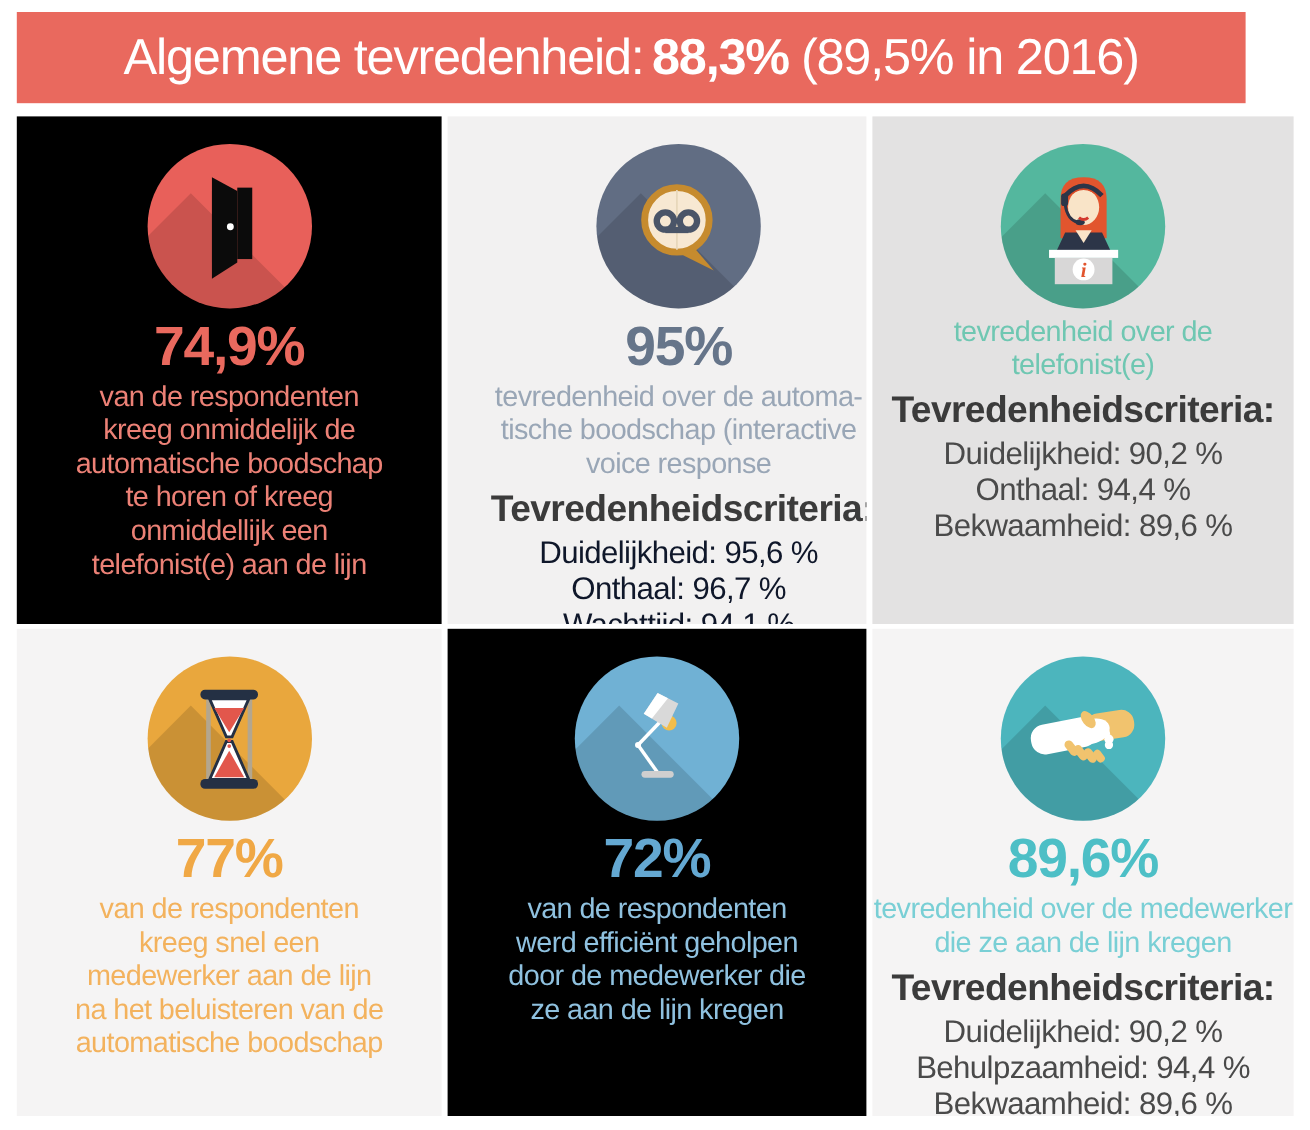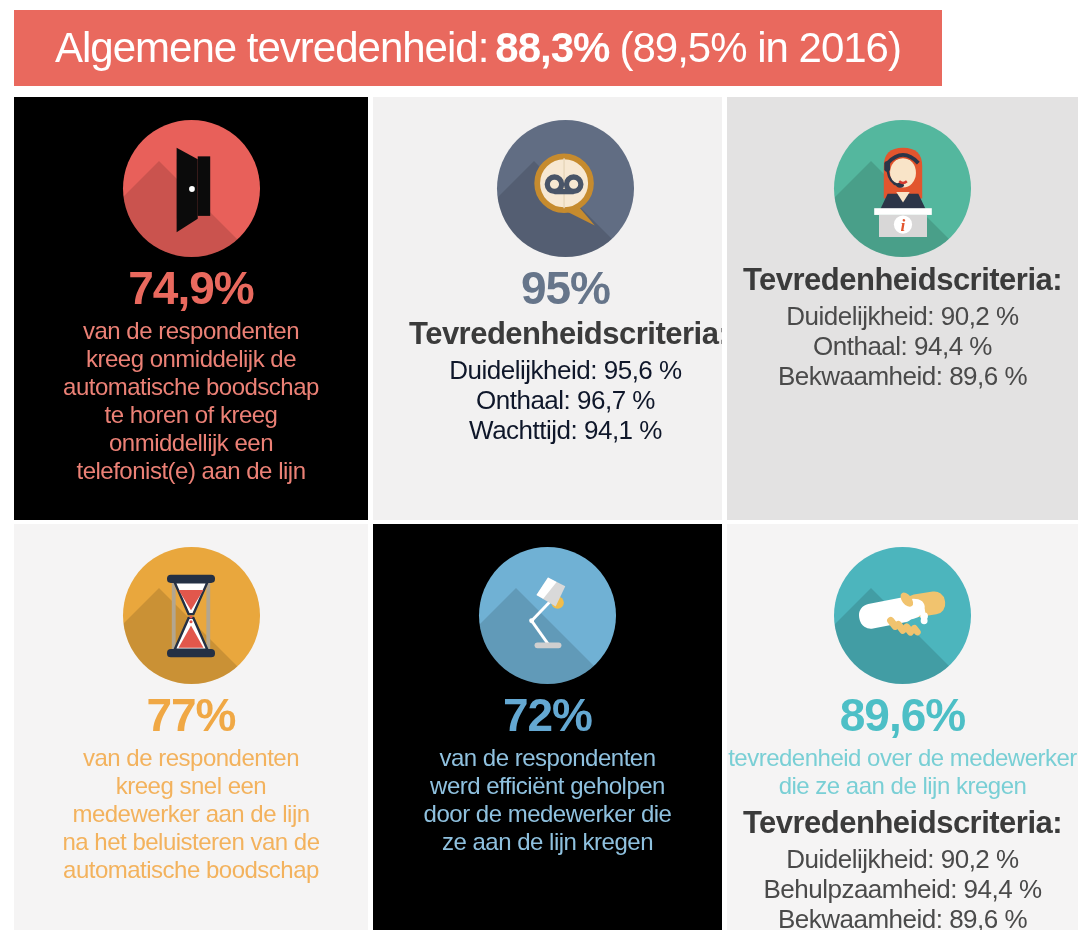--- a/index.html
+++ b/index.html
@@ -1,18 +1,18 @@
 <!DOCTYPE html>
 <html><head>
 <meta charset="utf-8">
 <style>
   html,body{margin:0;padding:0;background:#ffffff;}
   body{width:1092px;height:942px;position:relative;font-family:"Liberation Sans",sans-serif;overflow:hidden;}
 
-  .header{position:absolute;left:14px;top:10px;width:928px;height:76px;
+  .header{position:absolute;left:14px;top:10px;width:1024px;height:76px;
     display:flex;align-items:center;justify-content:center;color:#fff;
     font-size:42px;letter-spacing:-1px;white-space:nowrap;}
   .header .hv{font-weight:700;margin:0 10px 0 7px;}
 
   .grid{position:absolute;left:14px;top:97px;width:1064px;
     display:grid;grid-template-columns:354px 349px 351px;grid-template-rows:423px 406px;
     column-gap:5px;row-gap:4px;}
 
   .card{position:relative;text-align:center;overflow:hidden;}
 
@@ -64,20 +64,23 @@
       <svg viewBox="0 0 100 100">
         <polygon points="56,60 80,88 44,70" fill="#c68b2e"></polygon>
         <circle cx="48" cy="44" r="28" fill="#f7e8d2" stroke="#c68b2e" stroke-width="6"></circle>
         <line x1="48" y1="18" x2="48" y2="70" stroke="#e7d6ba" stroke-width="1.5"></line>
         <circle cx="38" cy="45" r="7.5" fill="none" stroke="#4a5568" stroke-width="5.5"></circle>
         <circle cx="58" cy="45" r="7.5" fill="none" stroke="#4a5568" stroke-width="5.5"></circle>
         <rect x="38" y="50" width="20" height="5.5" fill="#4a5568"></rect>
       </svg>
     </div>
     <div class="pct">95%</div>
+    <div class="desc">tevredenheid over de automa-
+tische boodschap (interactive
+voice response</div>
     <div class="crit-title" style="color: rgb(59, 59, 59);">Tevredenheidscriteria:</div>
     <div class="crit-lines" style="color: #0f172a;">Duidelijkheid: 95,6 %
 Onthaal: 96,7 %
 Wachttijd: 94,1 %</div>
   </div>
 
   <div class="card" style="background: rgb(227, 226, 226); --circle: #54b79e; --pct: #5abfa7; --desc: #6fc7b2;">
     <div class="circle">
       <div class="diag-shadow"></div>
       <svg viewBox="0 0 100 100">
@@ -90,20 +93,22 @@
         <ellipse cx="47" cy="46" rx="4" ry="2.6" fill="#2c3548"></ellipse>
         <path d="M46,42 q4,3.4 8,0" stroke="#d33a2f" stroke-width="2.6" fill="none"></path>
         <polygon points="34,55 66,55 74,72 26,72" fill="#2c3548"></polygon>
         <polygon points="43,53 57,53 50,64" fill="#f9e4c8"></polygon>
         <rect x="20" y="70" width="60" height="7" fill="#ffffff"></rect>
         <rect x="25" y="77" width="50" height="23" fill="#d8d7d7"></rect>
         <circle cx="50" cy="87" r="9.5" fill="#ffffff"></circle>
         <text x="50" y="93.5" font-size="18" font-style="italic" font-weight="bold" fill="#e2552e" text-anchor="middle" font-family="serif">i</text>
       </svg>
     </div>
+    <div class="desc">tevredenheid over de
+telefonist(e)</div>
     <div class="crit-title" style="color: rgb(59, 59, 59);">Tevredenheidscriteria:</div>
     <div class="crit-lines" style="color: rgb(74, 74, 74);">Duidelijkheid: 90,2 %
 Onthaal: 94,4 %
 Bekwaamheid: 89,6 %</div>
   </div>
 
   <div class="card" style="background: rgb(245, 244, 244); --circle: #e9a73d; --pct: #f0a845; --desc: #f3b25d;">
     <div class="circle">
       <div class="diag-shadow"></div>
       <svg viewBox="0 0 100 100">

